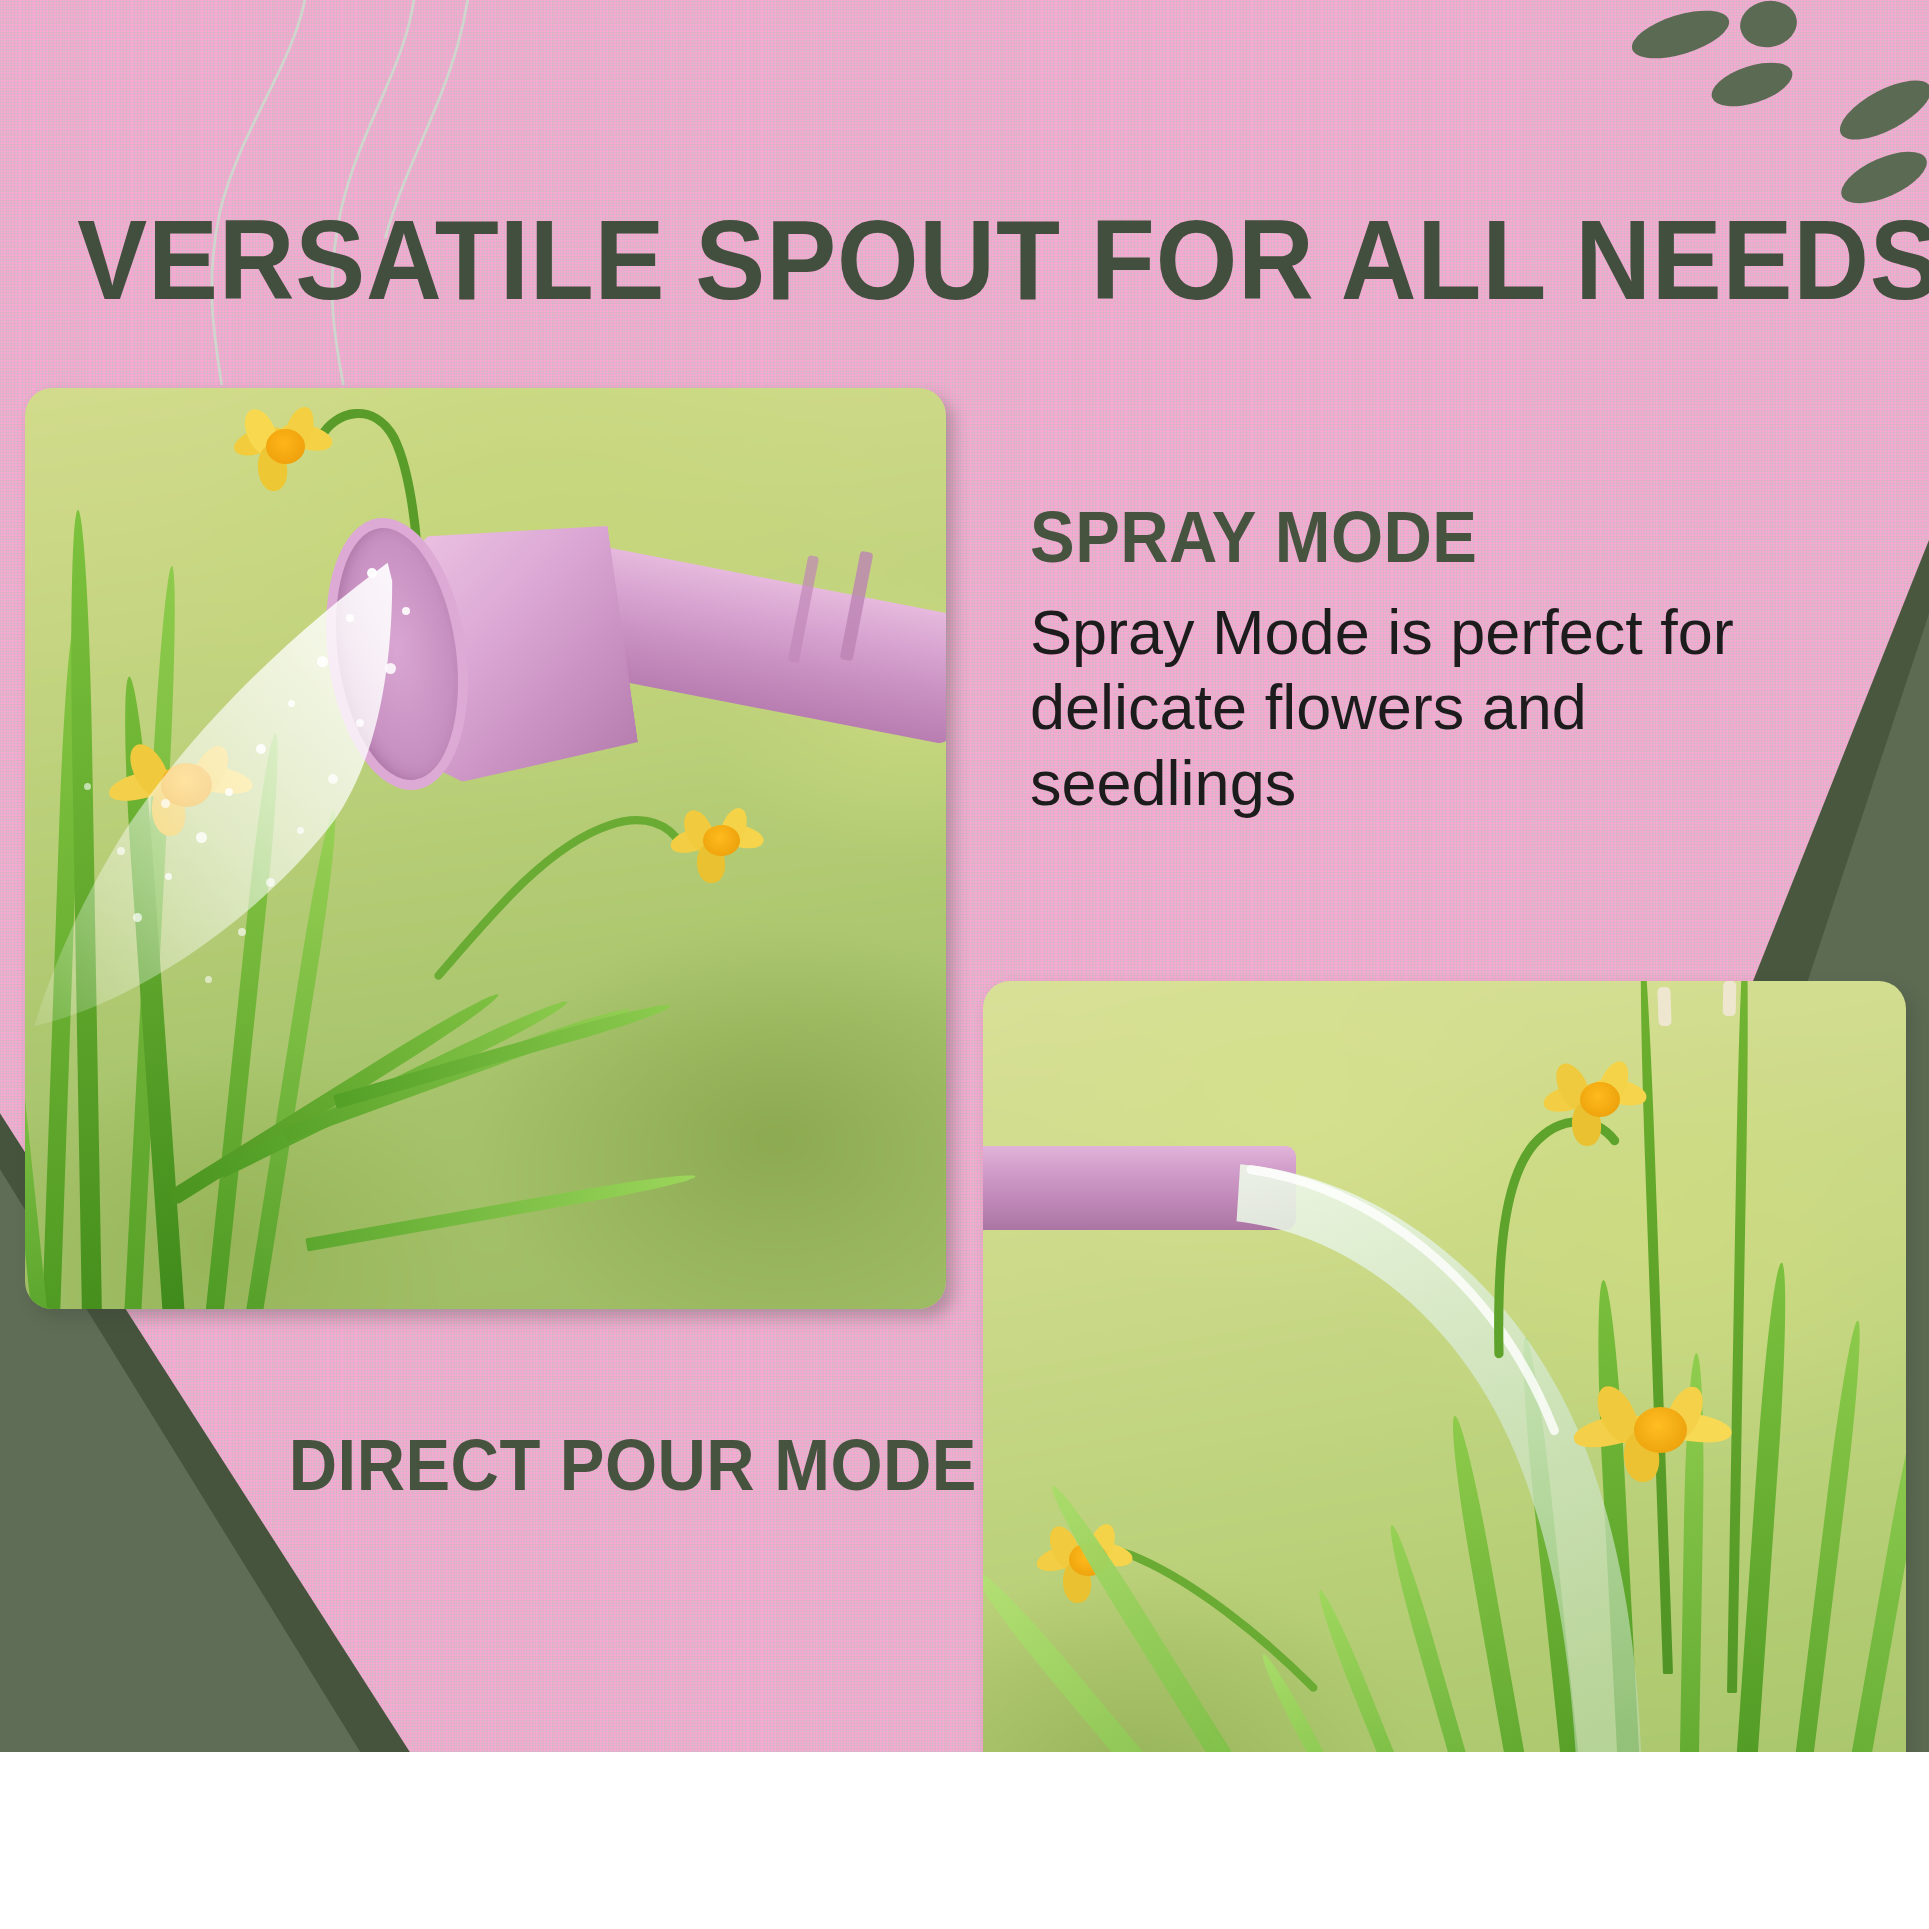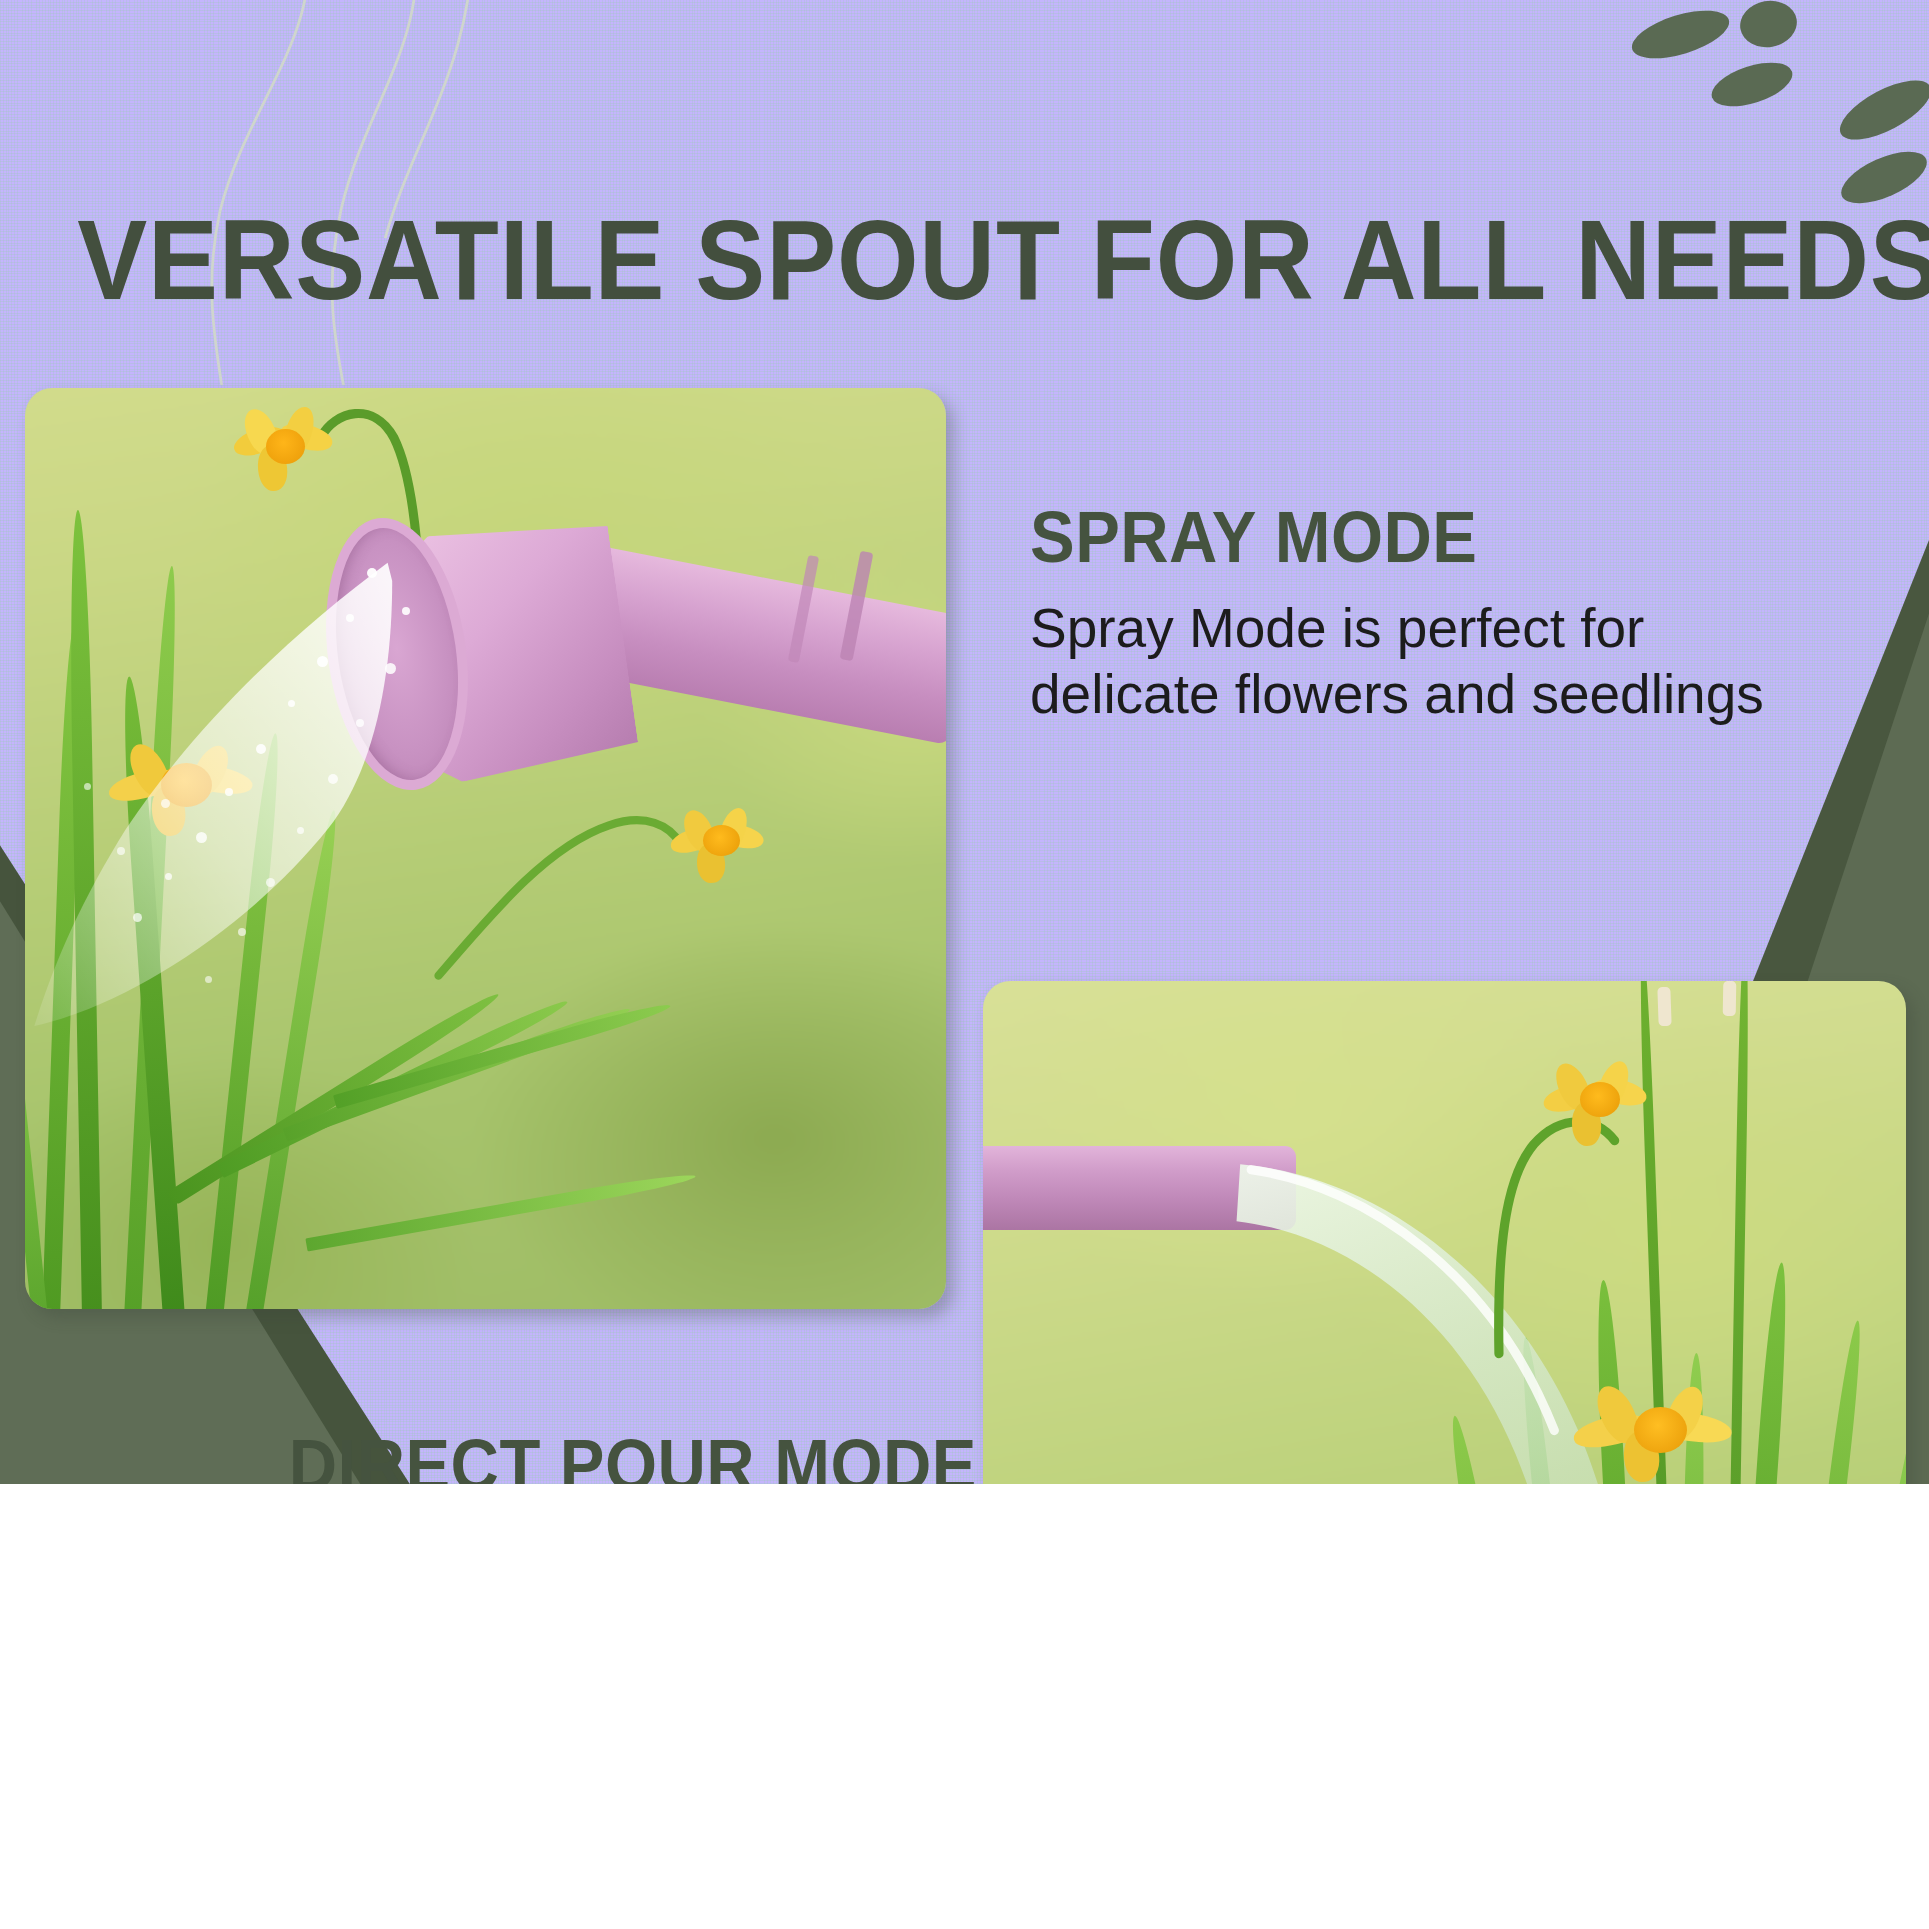--- a/index.html
+++ b/index.html
@@ -8,23 +8,23 @@
     padding: 0;
     background: #ffffff;
   }
   body {
     font-family: "Liberation Sans", sans-serif;
   }
 
   #poster {
     position: relative;
     width: 1929px;
-    height: 1484px;
+    height: 1752px;
     overflow: hidden;
-    background: #c4b5fd;
+    background: #f9a8d4;
   }
 
   
   .texture {
     position: absolute;
     inset: 0;
     pointer-events: none;
     background-image:
       repeating-linear-gradient(0deg,   rgba(150,205,170,0.30) 0px, rgba(150,205,170,0.30) 0.9px, rgba(255,255,255,0) 0.9px, rgba(255,255,255,0) 2.8px),
       repeating-linear-gradient(90deg,  rgba(150,205,170,0.26) 0px, rgba(150,205,170,0.26) 0.9px, rgba(255,255,255,0) 0.9px, rgba(255,255,255,0) 2.8px);
@@ -153,21 +153,21 @@
     transform: scaleX(0.93);
     margin: 0 0 20px 0;
     white-space: nowrap;
   }
   .block-spray .kicker { transform-origin: left center; }
   .block-pour  .kicker { transform-origin: right center; }
 
   .body {
     font-family: "Liberation Sans Narrow", "Liberation Sans", sans-serif;
     font-weight: 400;
-    font-size: 55px;
+    font-size: 63px;
     line-height: 1.20;
     color: #1c1c1c;
     margin: 0;
   }
 </style>
 </head>
 <body>
 
 <div id="poster">
 

